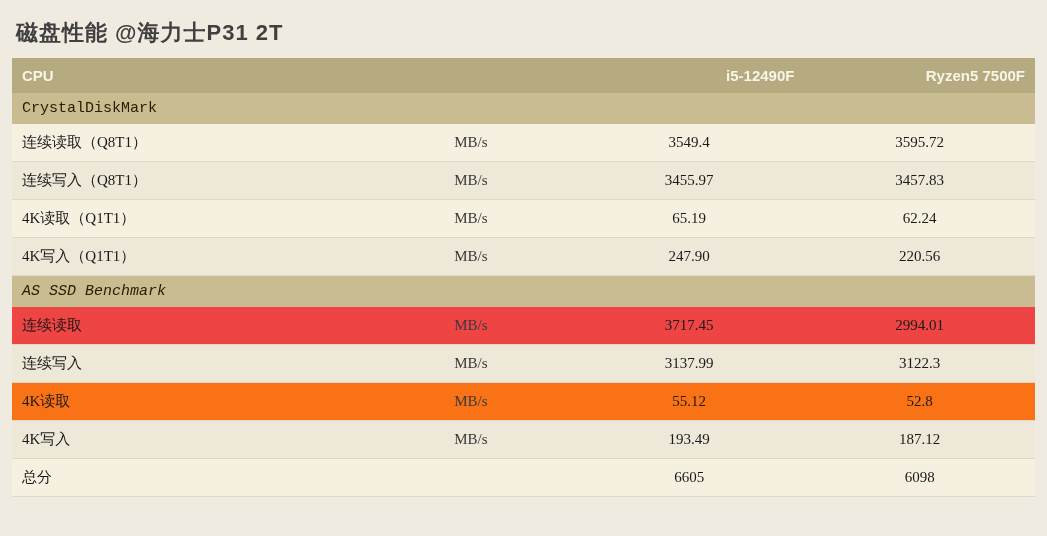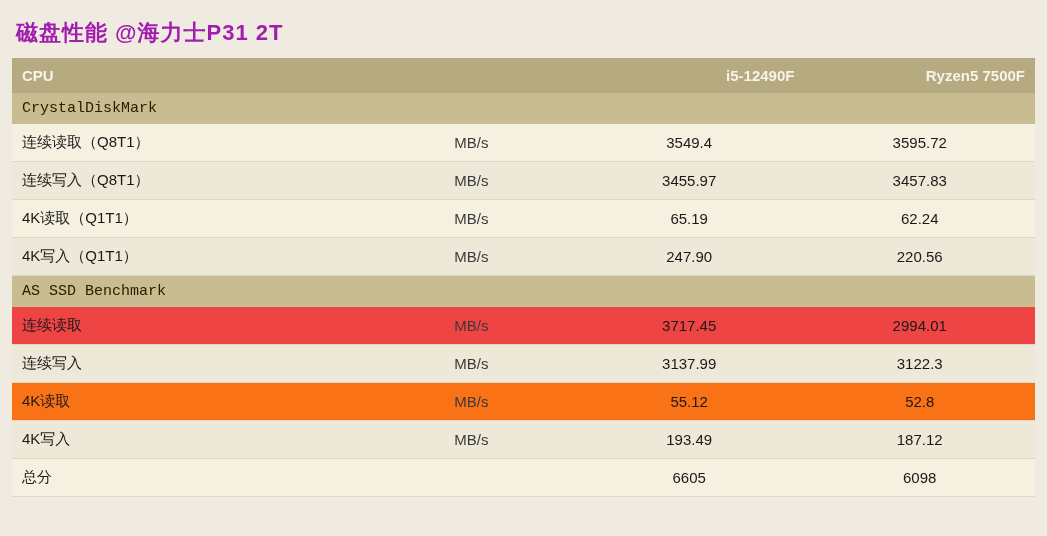--- a/index.html
+++ b/index.html
@@ -10,21 +10,21 @@
       font-family: "Microsoft YaHei", "SimHei", sans-serif;
       font-size: 15px;
     }
     .container {
       width: 1047px;
       padding: 10px 12px;
     }
     .main-title {
       font-size: 22px;
       font-weight: bold;
-      color: #a21caf;
+      color: #404040;
       padding: 8px 4px 10px 4px;
       letter-spacing: 1px;
     }
     table {
       width: 100%;
       border-collapse: collapse;
     }
     th, td {
       padding: 9px 10px;
       text-align: left;
@@ -53,20 +53,21 @@
     .row-section td {
       font-family: "Courier New", "Consolas", monospace;
       font-size: 15px;
       color: #2a2000;
       font-weight: normal;
     }
     
     .row-data {
       background: #f5f0e0;
       color: #1a1a1a;
+      font-family: Liberation Serif, serif;
     }
     .row-data:nth-child(even) {
       background: #ede8d8;
     }
     .row-data td {
       font-size: 15px;
     }
     .col-name { width: 300px; }
     .col-unit { width: 90px; }
     .col-cpu1 { width: 160px; text-align: center; }
@@ -118,21 +119,21 @@
         <td class="col-cpu1 num">65.19</td>
         <td class="col-cpu2 num">62.24</td>
       </tr>
         <tr class="row-data" style="background: rgb(237, 232, 216);">
         <td class="col-name">4K写入（Q1T1）</td>
         <td class="col-unit unit">MB/s</td>
         <td class="col-cpu1 num">247.90</td>
         <td class="col-cpu2 num">220.56</td>
       </tr>
         <tr class="row-section">
-      <td colspan="4" style="font-family: 'Courier New', monospace; font-size:15px; color:#2a2000; padding:7px 10px;">
+      <td colspan="4" style="font-family: 'Courier New', monospace; font-size:15px; color:#2a2000; padding:7px 10px;font-style:italic;">
         AS SSD Benchmark
       </td>
     </tr>
         <tr class="row-data" style="background: #ef4444;">
         <td class="col-name">连续读取</td>
         <td class="col-unit unit">MB/s</td>
         <td class="col-cpu1 num">3717.45</td>
         <td class="col-cpu2 num">2994.01</td>
       </tr>
         <tr class="row-data" style="background: rgb(237, 232, 216);">

